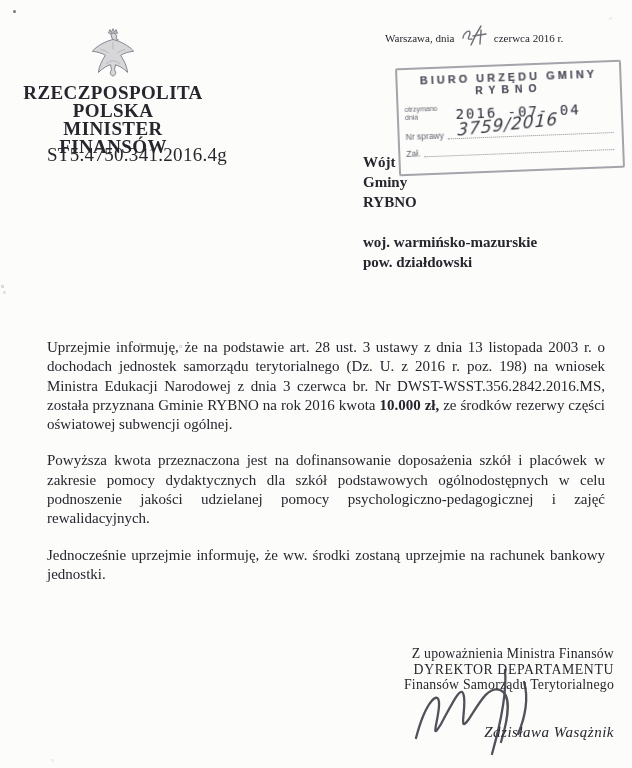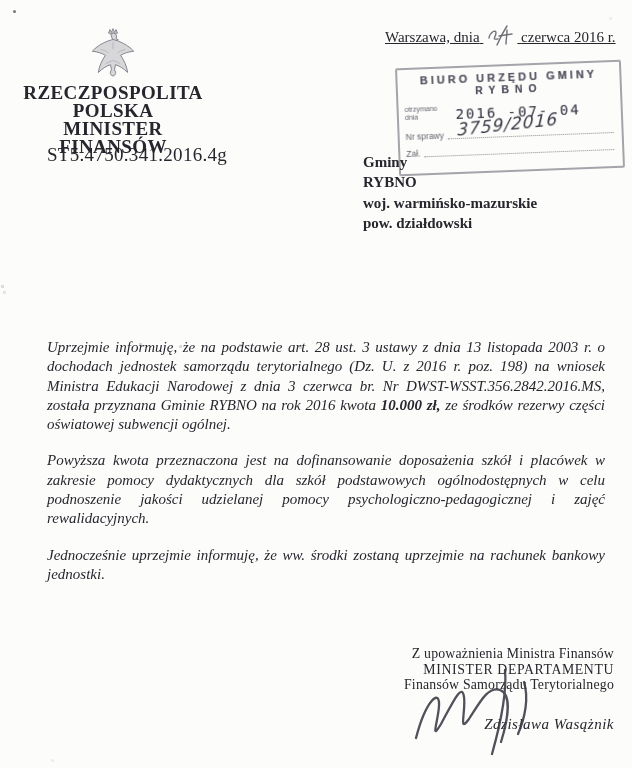--- a/index.html
+++ b/index.html
@@ -16,21 +16,21 @@
     box-shadow:140px 344px 0 1px rgba(90,90,95,.25), 180px 346px 0 1px rgba(90,90,95,.2),
       240px 345px 0 1px rgba(90,90,95,.18), 300px 347px 0 1px rgba(90,90,95,.18),
       2px 286px 0 1px rgba(120,120,125,.25), 4px 292px 0 1px rgba(120,120,125,.18),
       610px 18px 0 1px rgba(150,150,150,.12), 52px 760px 0 1px rgba(140,140,140,.12);}
   
   .letterhead{position:absolute;left:10px;top:26px;width:206px;text-align:center;}
   .eagle{display:block;margin:0 auto 4px auto;filter:blur(.4px);}
   .lh-line1,.lh-line2{font-weight:bold;font-size:19px;letter-spacing:.4px;line-height:18px;}
   .reference{position:absolute;left:47px;top:144px;font-size:19px;letter-spacing:.3px;}
   
-  .dateline{position:absolute;left:385px;top:24px;font-size:15px;white-space:nowrap;text-decoration:underline;}
+  .dateline{position:absolute;left:385px;top:24px;font-size:11px;white-space:nowrap;}
   .day-scribble{display:inline-block;vertical-align:-6px;margin:0 2px;}
   
   .stamp{
     position:absolute;left:397px;top:64px;width:226px;height:108px;
     transform:rotate(-2.2deg);
     border:2px solid rgba(75,75,90,.5);
     border-radius:2px;
     color:rgba(70,70,85,.85);
     font-family:"Liberation Sans",sans-serif;
     filter:blur(.3px);
@@ -47,30 +47,30 @@
   .stamp-row{display:flex;align-items:flex-end;margin:8px 6px 0 6px;font-size:8.5px;position:relative;}
   .stamp-row.zal{margin-top:7px;}
   .leader{flex:1;border-bottom:1.5px dotted rgba(75,75,90,.65);margin:0 2px 1px 4px;height:8px;}
   .case-number{
     position:absolute;left:52px;top:-14px;
     font-family:"DejaVu Sans",sans-serif;font-style:italic;font-size:17px;
     color:#3b3b46;transform:rotate(-4deg) skewX(-8deg);letter-spacing:1px;white-space:nowrap;
   }
   
   .addressee{position:absolute;left:363px;top:152px;font-weight:bold;font-size:15px;line-height:20px;}
-  .addr-region{margin-top:1px;}
+  .addr-region{margin-top:20px;}
   
   .body-text{position:absolute;left:47px;top:338px;width:558px;font-size:15px;line-height:19.3px;text-align:justify;}
-  .body-text p{margin:0 0 17px 0;font-style:italic;}
+  .body-text p{margin:0 0 17px 0;}
   .bold{font-weight:bold;}
   
   .sig-block{position:absolute;left:348px;top:646px;width:266px;text-align:right;
     font-size:13.8px;line-height:15.5px;letter-spacing:.2px;}
   .sig-title{letter-spacing:.6px;}
-  .sig-name{margin-top:24px;font-style:italic;font-size:15px;letter-spacing:.5px;}
+  .sig-name{margin-top:32px;font-style:italic;font-size:15px;letter-spacing:.5px;}
   .sig-scribble{position:absolute;left:60px;top:18px;pointer-events:none;}
 </style>
 </head>
 <body>
 
 <div class="paper">
 
   <div class="speck" style="left:13px;top:10px;"></div>
   <div class="noise"></div>
 
@@ -121,37 +121,38 @@
       <span class="leader"></span>
       <span class="case-number">3759/2016</span>
     </div>
     <div class="stamp-row zal">
       <span>Zał.</span>
       <span class="leader"></span>
     </div>
   </div>
 
   <div class="addressee">
+    <div>Wójt</div>
     <div>Gminy</div>
     <div>RYBNO</div>
     <div class="addr-region">
       <div>woj. warmińsko-mazurskie</div>
       <div>pow. działdowski</div>
     </div>
   </div>
 
   <div class="body-text">
     <p><span>Uprzejmie informuję, że na podstawie art. 28 ust. 3 ustawy z dnia 13 listopada 2003 r. o dochodach jednostek samorządu terytorialnego (Dz. U. z 2016 r. poz. 198) na wniosek Ministra Edukacji Narodowej z dnia 3 czerwca br. Nr DWST-WSST.356.2842.2016.MS, została przyznana Gminie RYBNO na rok 2016 kwota </span><span class="bold">10.000 zł,</span><span> ze środków rezerwy części oświatowej subwencji ogólnej.</span></p>
     <p>Powyższa kwota przeznaczona jest na dofinansowanie doposażenia szkół i placówek w zakresie pomocy dydaktycznych dla szkół podstawowych ogólnodostępnych w celu podnoszenie jakości udzielanej pomocy psychologiczno-pedagogicznej i zajęć rewalidacyjnych.</p>
     <p>Jednocześnie uprzejmie informuję, że ww. środki zostaną uprzejmie na rachunek bankowy jednostki.</p>
   </div>
 
   <div class="sig-block">
     <div>Z upoważnienia  Ministra  Finansów</div>
-    <div class="sig-title">MINISTER  DEPARTAMENTU</div>
+    <div class="sig-title">DYREKTOR  DEPARTAMENTU</div>
     <div>Finansów  Samorządu  Terytorialnego</div>
     <div class="sig-name">Zdzisława  Wasążnik</div>
     <svg class="sig-scribble" width="150" height="96" viewBox="0 0 150 96">
       <g fill="none" stroke="#3a3a44" stroke-width="2.3" stroke-linecap="round" opacity=".88">
         <path d="M8 74 C 18 36 32 24 31 42 C 30 58 22 78 33 60 C 45 38 54 18 56 33 C 58 48 50 70 61 55 C 72 38 80 22 92 26 C 103 30 101 52 93 78"></path>
         <path d="M97 6 C 99 28 93 58 84 90"></path>
         <path d="M116 18 C 121 34 117 54 110 70"></path>
       </g>
     </svg>
   </div>

